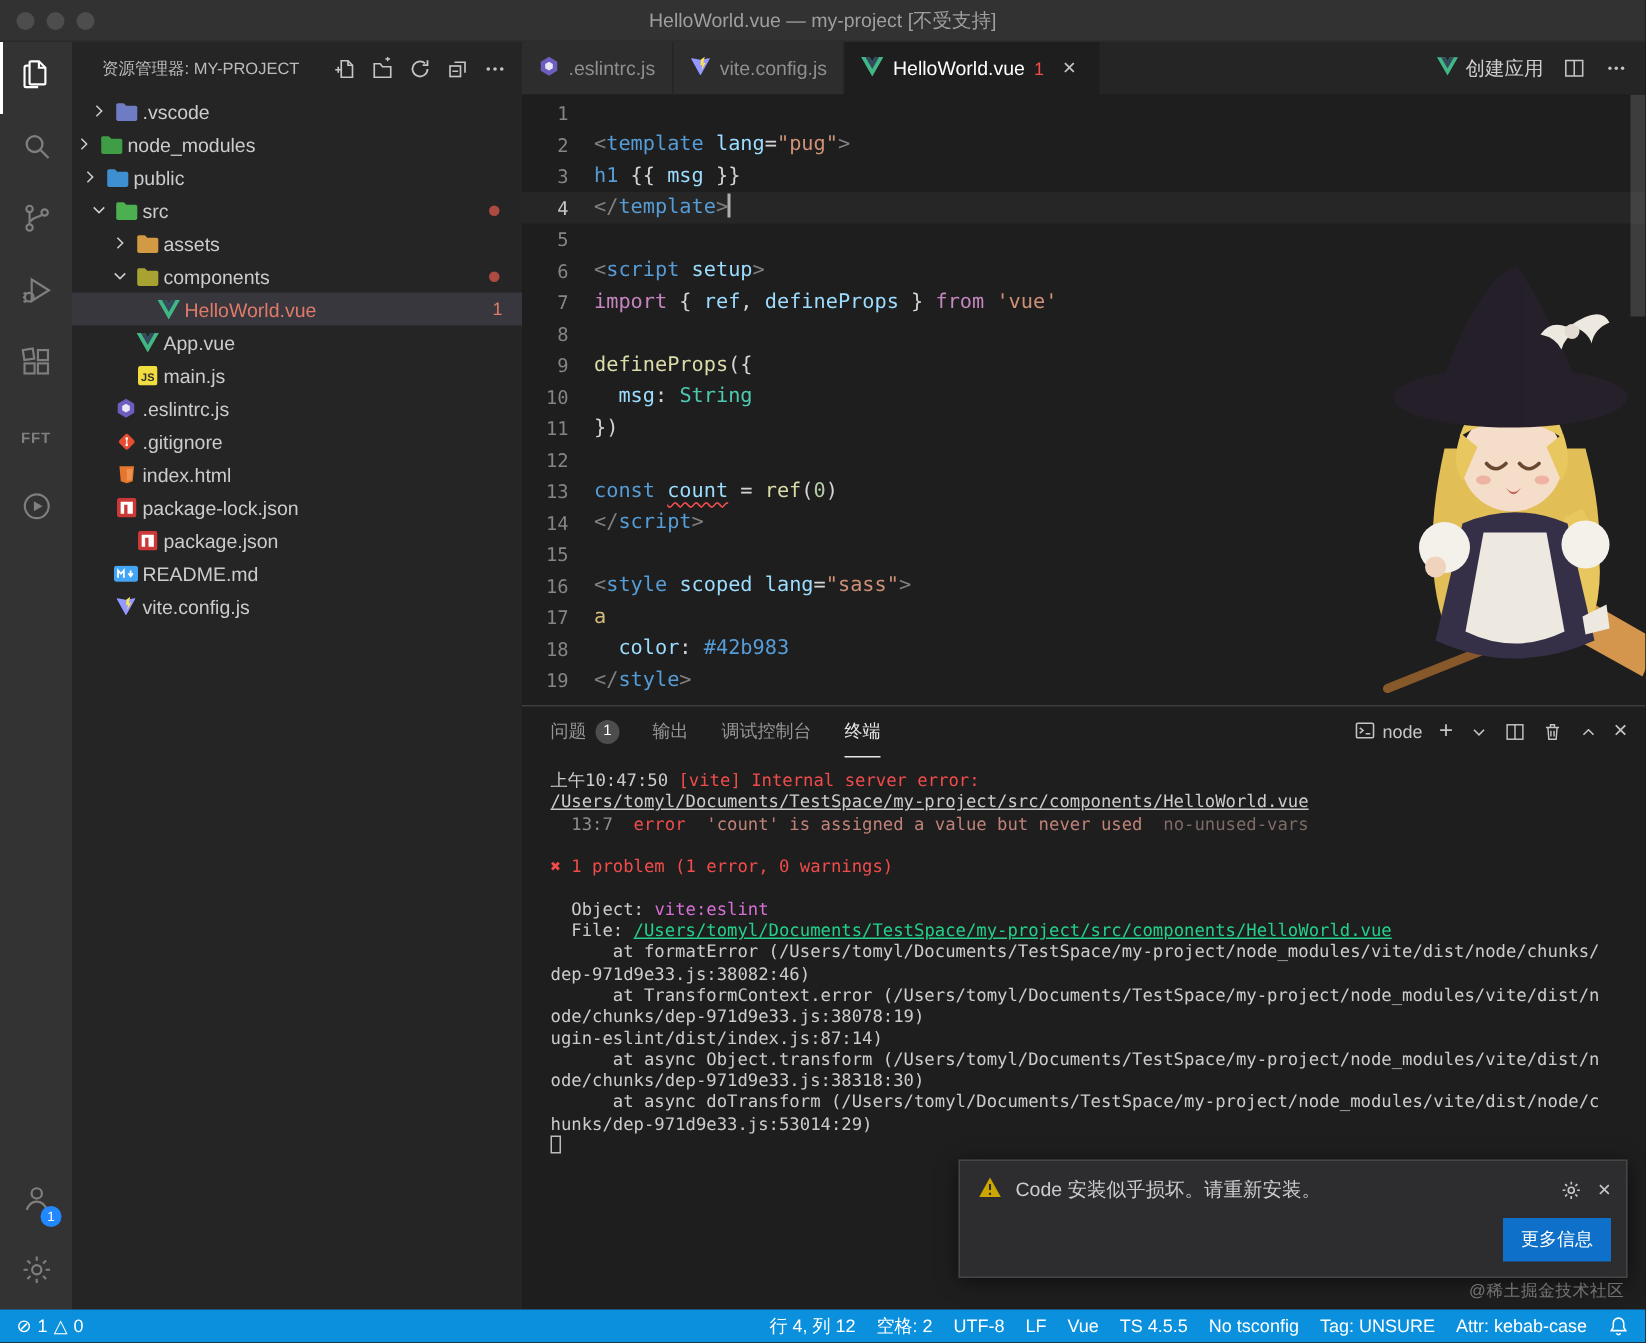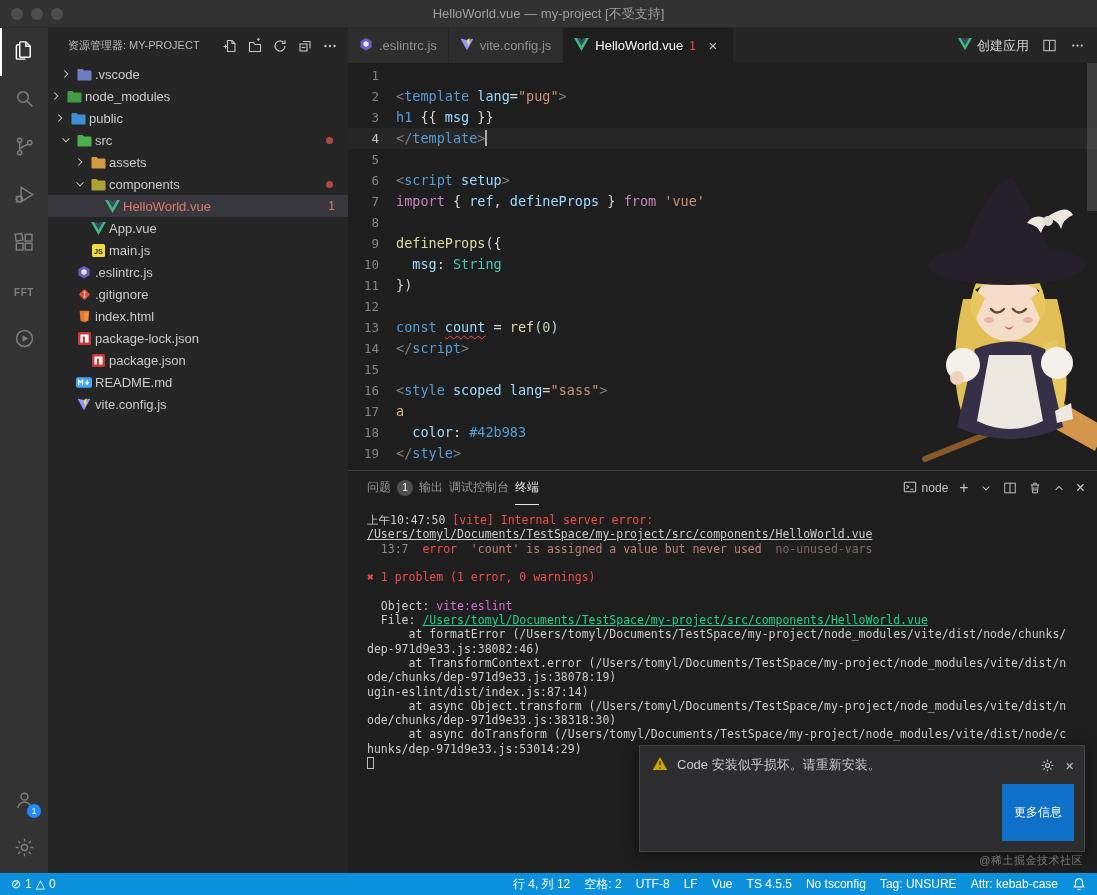--- a/index.html
+++ b/index.html
@@ -67,21 +67,21 @@
   .c-punc{color:#808080}.c-tag{color:#569cd6}.c-attr{color:#9cdcfe}.c-str{color:#ce9178}
   .c-plain{color:#d4d4d4}.c-kw{color:#c586c0}.c-kw2{color:#569cd6}.c-fn{color:#dcdcaa}
   .c-type{color:#4ec9b0}.c-num{color:#b5cea8}.c-seltag{color:#d7ba7d}.c-hex{color:#569cd6}.c-var{color:#9cdcfe}
   .sq{text-decoration:underline wavy #f14c4c 1px;text-underline-offset:3px}
   .scrollbar{position:absolute;right:0;top:0;width:10px;height:148px;background:rgba(121,121,121,.35);z-index:3}
   .bg-art{position:absolute;right:-8px;top:96px;z-index:0;opacity:.97;pointer-events:none}
 
   
   .panel{flex:1;display:flex;flex-direction:column;border-top:1px solid #3e3e42;min-height:0}
   .panel-header{height:34px;flex:none;display:flex;align-items:stretch;padding:0 12px 0 19px}
-  .panel-tabs{display:flex;gap:6px}
+  .panel-tabs{display:flex;gap:22px}
   .panel-tab{display:flex;align-items:center;gap:6px;font-size:12px;color:#969696;cursor:pointer;border-bottom:1px solid transparent}
   .panel-tab.active{color:#e7e7e7;border-bottom-color:#e7e7e7}
   .ptab-badge{background:#4d4d4d;color:#fff;font-size:10px;min-width:16px;height:16px;border-radius:50%;display:flex;align-items:center;justify-content:center}
   .panel-actions{margin-left:auto;display:flex;align-items:center;gap:11px;color:#c5c5c5;font-size:13px}
   .terminal-select{display:flex;align-items:center;gap:5px;font-size:12px;cursor:pointer}
   .terminal{flex:1;overflow:hidden;padding:8px 0 0 19px;font-family:"DejaVu Sans Mono","Liberation Mono",monospace;
     font-size:11.5px;line-height:14.3px;color:#cccccc}
   .tline{white-space:pre;height:14.3px}
   .t-fg{color:#cccccc}.t-red{color:#f14c4c}.t-dim{color:#8d8d8d}.t-warm{color:#c08279}
   .t-rule{color:#7d6a66}.t-magenta{color:#d670d6}.t-green{color:#23d18b}
@@ -98,21 +98,21 @@
 
   
   .notification{position:absolute;right:12px;bottom:43px;width:446px;background:#2d2d30;border:1px solid #454545;
     box-shadow:0 2px 12px rgba(0,0,0,.55);z-index:20;font-size:13px}
   .notif-row{display:flex;align-items:center;gap:9px;padding:10px 10px 4px 12px}
   .notif-msg{flex:1;color:#cccccc}
   .notif-actions{display:flex;align-items:center;gap:10px;color:#c5c5c5}
   .notif-actions span{cursor:pointer;display:flex}
   .notif-close{font-size:15px}
   .notif-buttons{display:flex;justify-content:flex-end;padding:6px 10px 10px}
-  .notif-btn{background:#0e70c8;color:#fff;border:none;padding:20px 12px;font-size:12px;cursor:pointer;font-family:inherit}
+  .notif-btn{background:#0e70c8;color:#fff;border:none;padding:6px 12px;font-size:12px;cursor:pointer;font-family:inherit}
 
   .watermark{position:absolute;right:14px;bottom:27px;color:rgba(255,255,255,.38);font-size:11px;letter-spacing:.5px;z-index:25}
 </style>
 </head>
 <body>
 
 <div class="app">
 
   <div class="titlebar">
     <div class="traffic">

